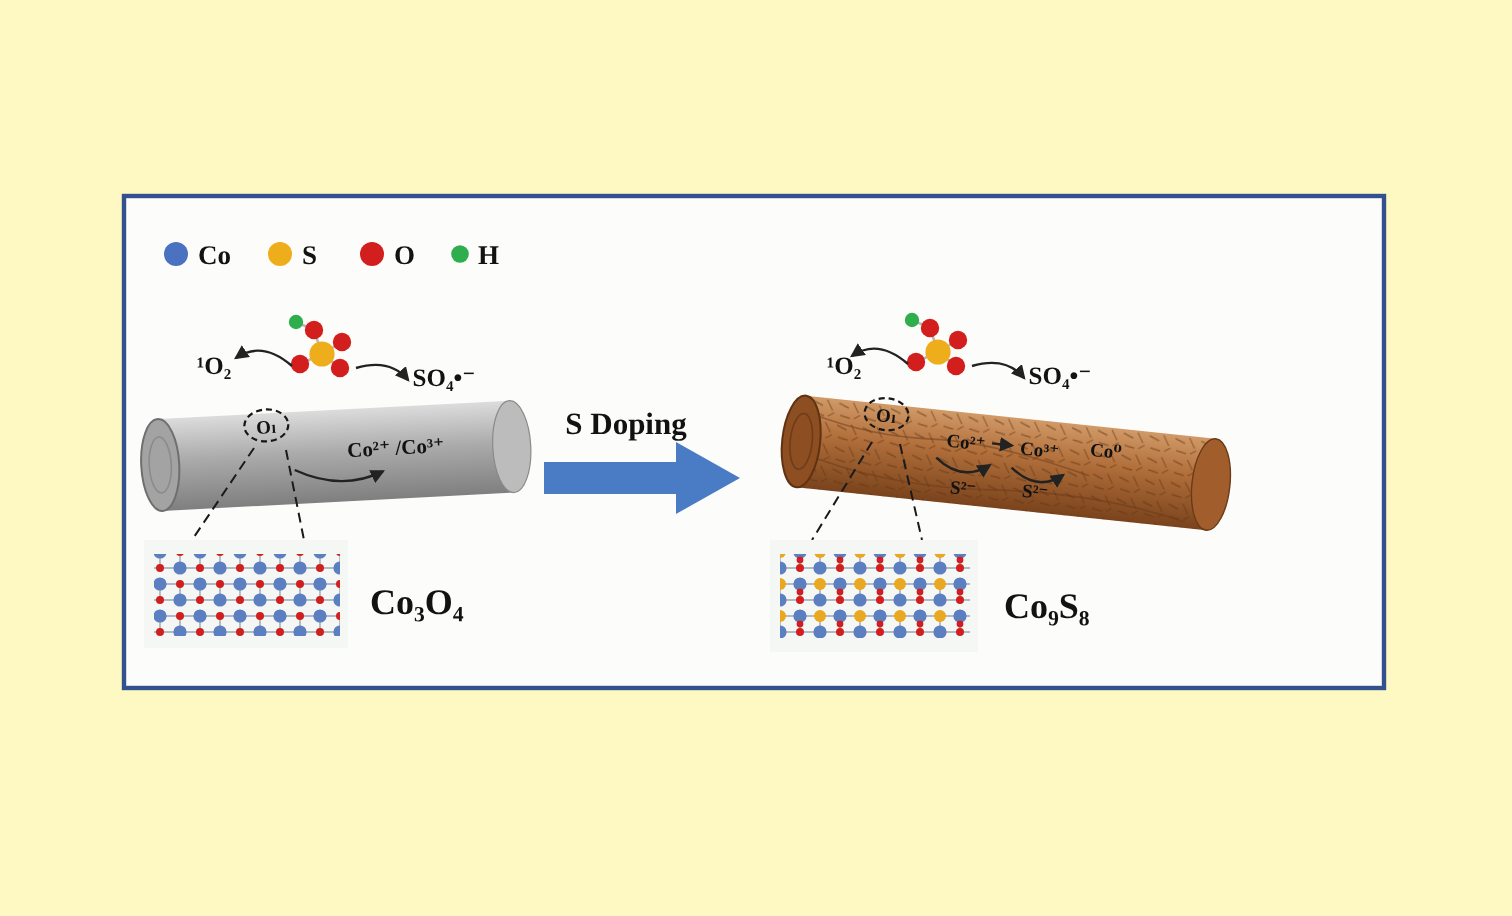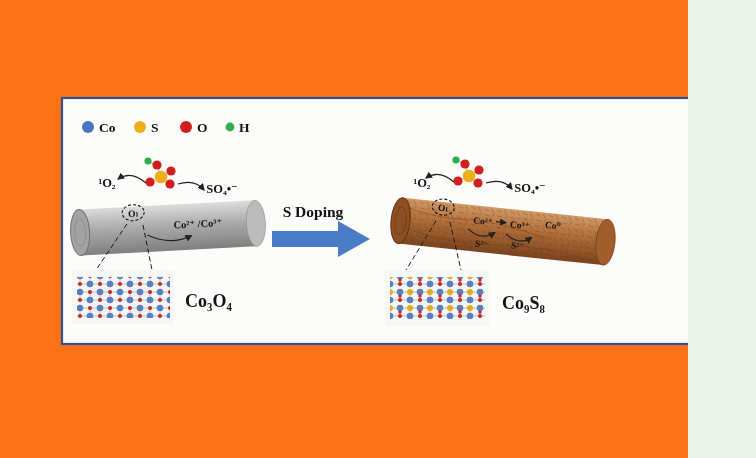--- a/index.html
+++ b/index.html
@@ -1,16 +1,16 @@
 <!DOCTYPE html>
 <html><head>
 <meta charset="utf-8">
 <style>
   html,body{margin:0;padding:0;background:#e9f1e9;}
-  .stage{position:relative;width:688px;height:458px;background:#f97316;overflow:hidden;}
+  .stage{position:relative;width:756px;height:458px;background:#fef9c3;overflow:hidden;}
   .fig-text{font-family:"Liberation Serif","DejaVu Serif","DejaVu Sans",serif;font-weight:bold;fill:#121212;}
   .t-legend{font-size:13.5px;}
   .t-label{font-size:12.5px;}
   .t-rod{font-size:10.5px;}
   .t-rodsmall{font-size:9.5px;}
   .t-ol{font-size:9.5px;}
   .t-material{font-size:18px;}
   .t-sdoping{font-size:15.5px;}
   .annot-arrow{stroke:#222;stroke-width:1.2;fill:none;}
   .dash-line{stroke:#1a1a1a;stroke-width:1;stroke-dasharray:5 3;fill:none;}

